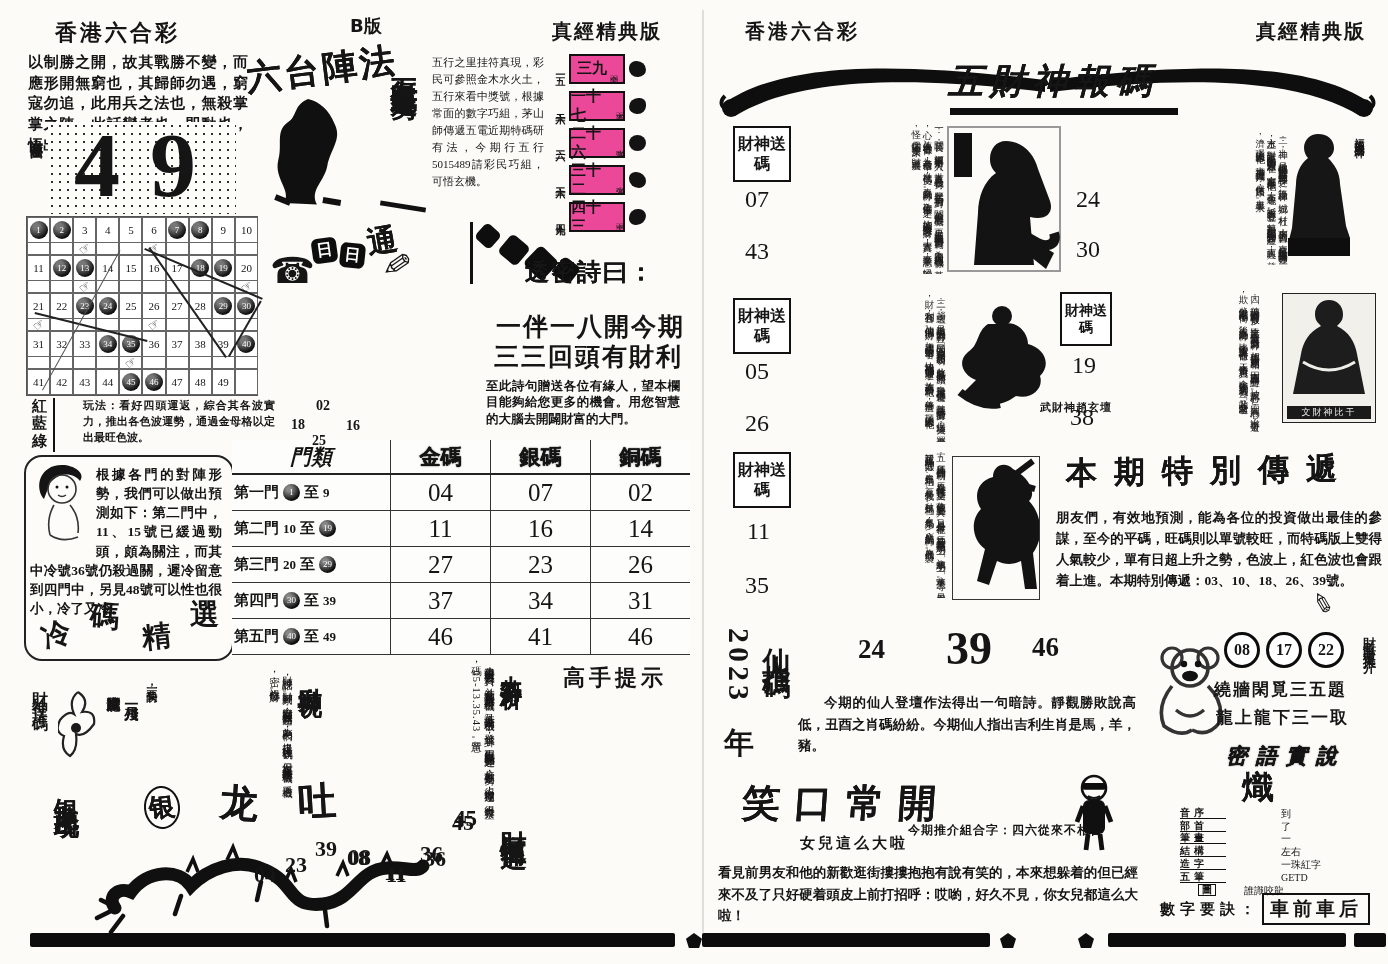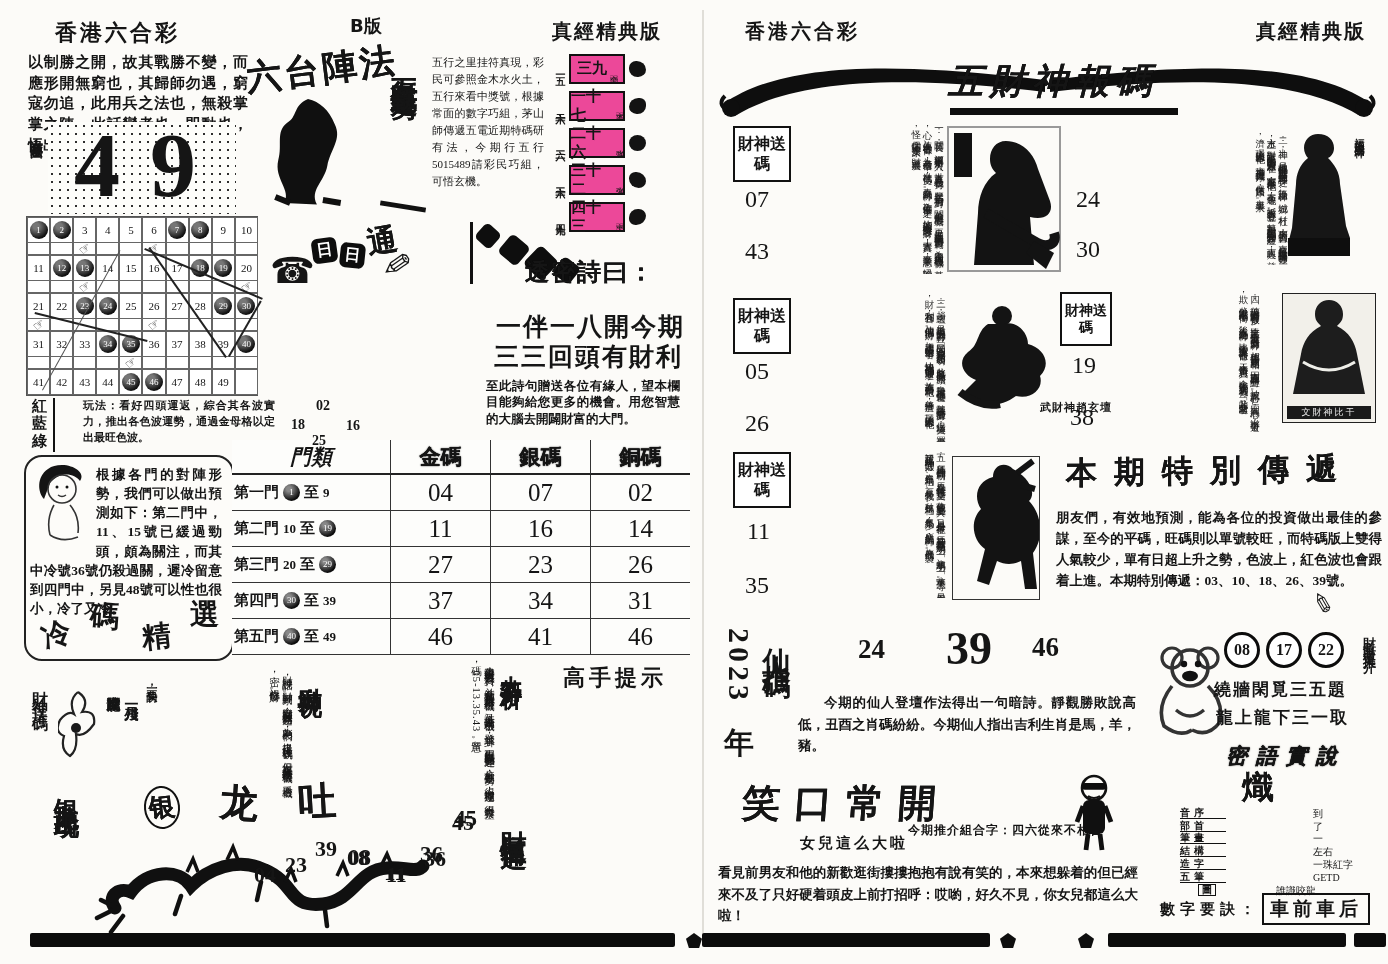--- a/index.html
+++ b/index.html
@@ -41,21 +41,21 @@
   #gtable .hv{border-left:1.4px solid #333;}
   .gball{display:inline-block;width:17px;height:17px;border-radius:50%;
          background:radial-gradient(circle at 35% 30%,#888 0 15%,#0c0c0c 70%);
          color:#fff;font-size:9px;line-height:17px;text-align:center;font-weight:normal;}
   
   .coldbox{border:2.5px solid #222;border-radius:18px;background:#fdfcf9;}
   .coldtitle{position:absolute;font-size:29px;font-weight:900;}
   
   #tips div{height:21.8px;font-size:13.5px;font-weight:bold;white-space:nowrap;}
   
-  #pzf .pr{height:12.8px;display:flex;align-items:flex-end;gap:32px;}
+  #pzf .pr{height:12.8px;display:flex;align-items:flex-end;}
   #pzf .pk{width:46px;border-bottom:1.4px solid #111;font-size:10px;font-weight:bold;letter-spacing:4px;line-height:1;}
   #pzf .pk.boxed{border:1px solid #111;width:auto;padding:0 3px;letter-spacing:0;}
   #pzf .pv{margin-left:55px;font-size:10px;line-height:1;white-space:nowrap;}
   .slabel{position:absolute;border:2px solid #111;width:54px;height:52px;display:flex;align-items:center;
           justify-content:center;text-align:center;font-weight:bold;font-size:16px;line-height:1.25;background:#fff;}
   .bignum{position:absolute;font-size:24px;font-family:"Liberation Serif",serif;}
   .circnum{position:absolute;width:30px;height:30px;border:3px solid #0c0c0c;border-radius:50%;
            display:flex;align-items:center;justify-content:center;font-size:16px;font-weight:bold;background:#fff;}
   .pent{position:absolute;width:16px;height:15px;background:#0e0e0e;
         clip-path:polygon(50% 0,100% 38%,82% 100%,18% 100%,0 38%);}

